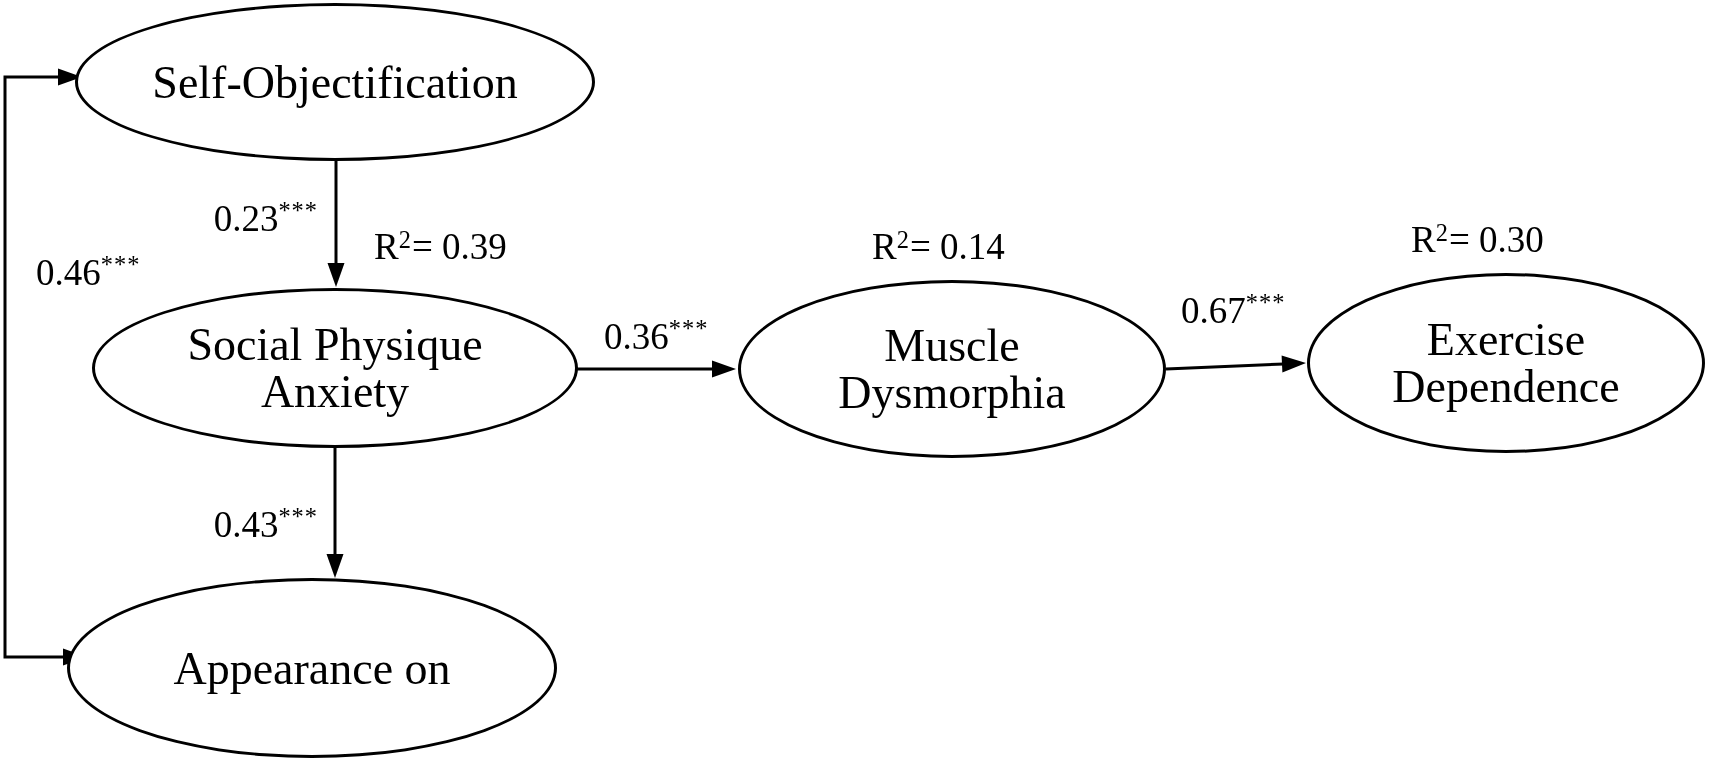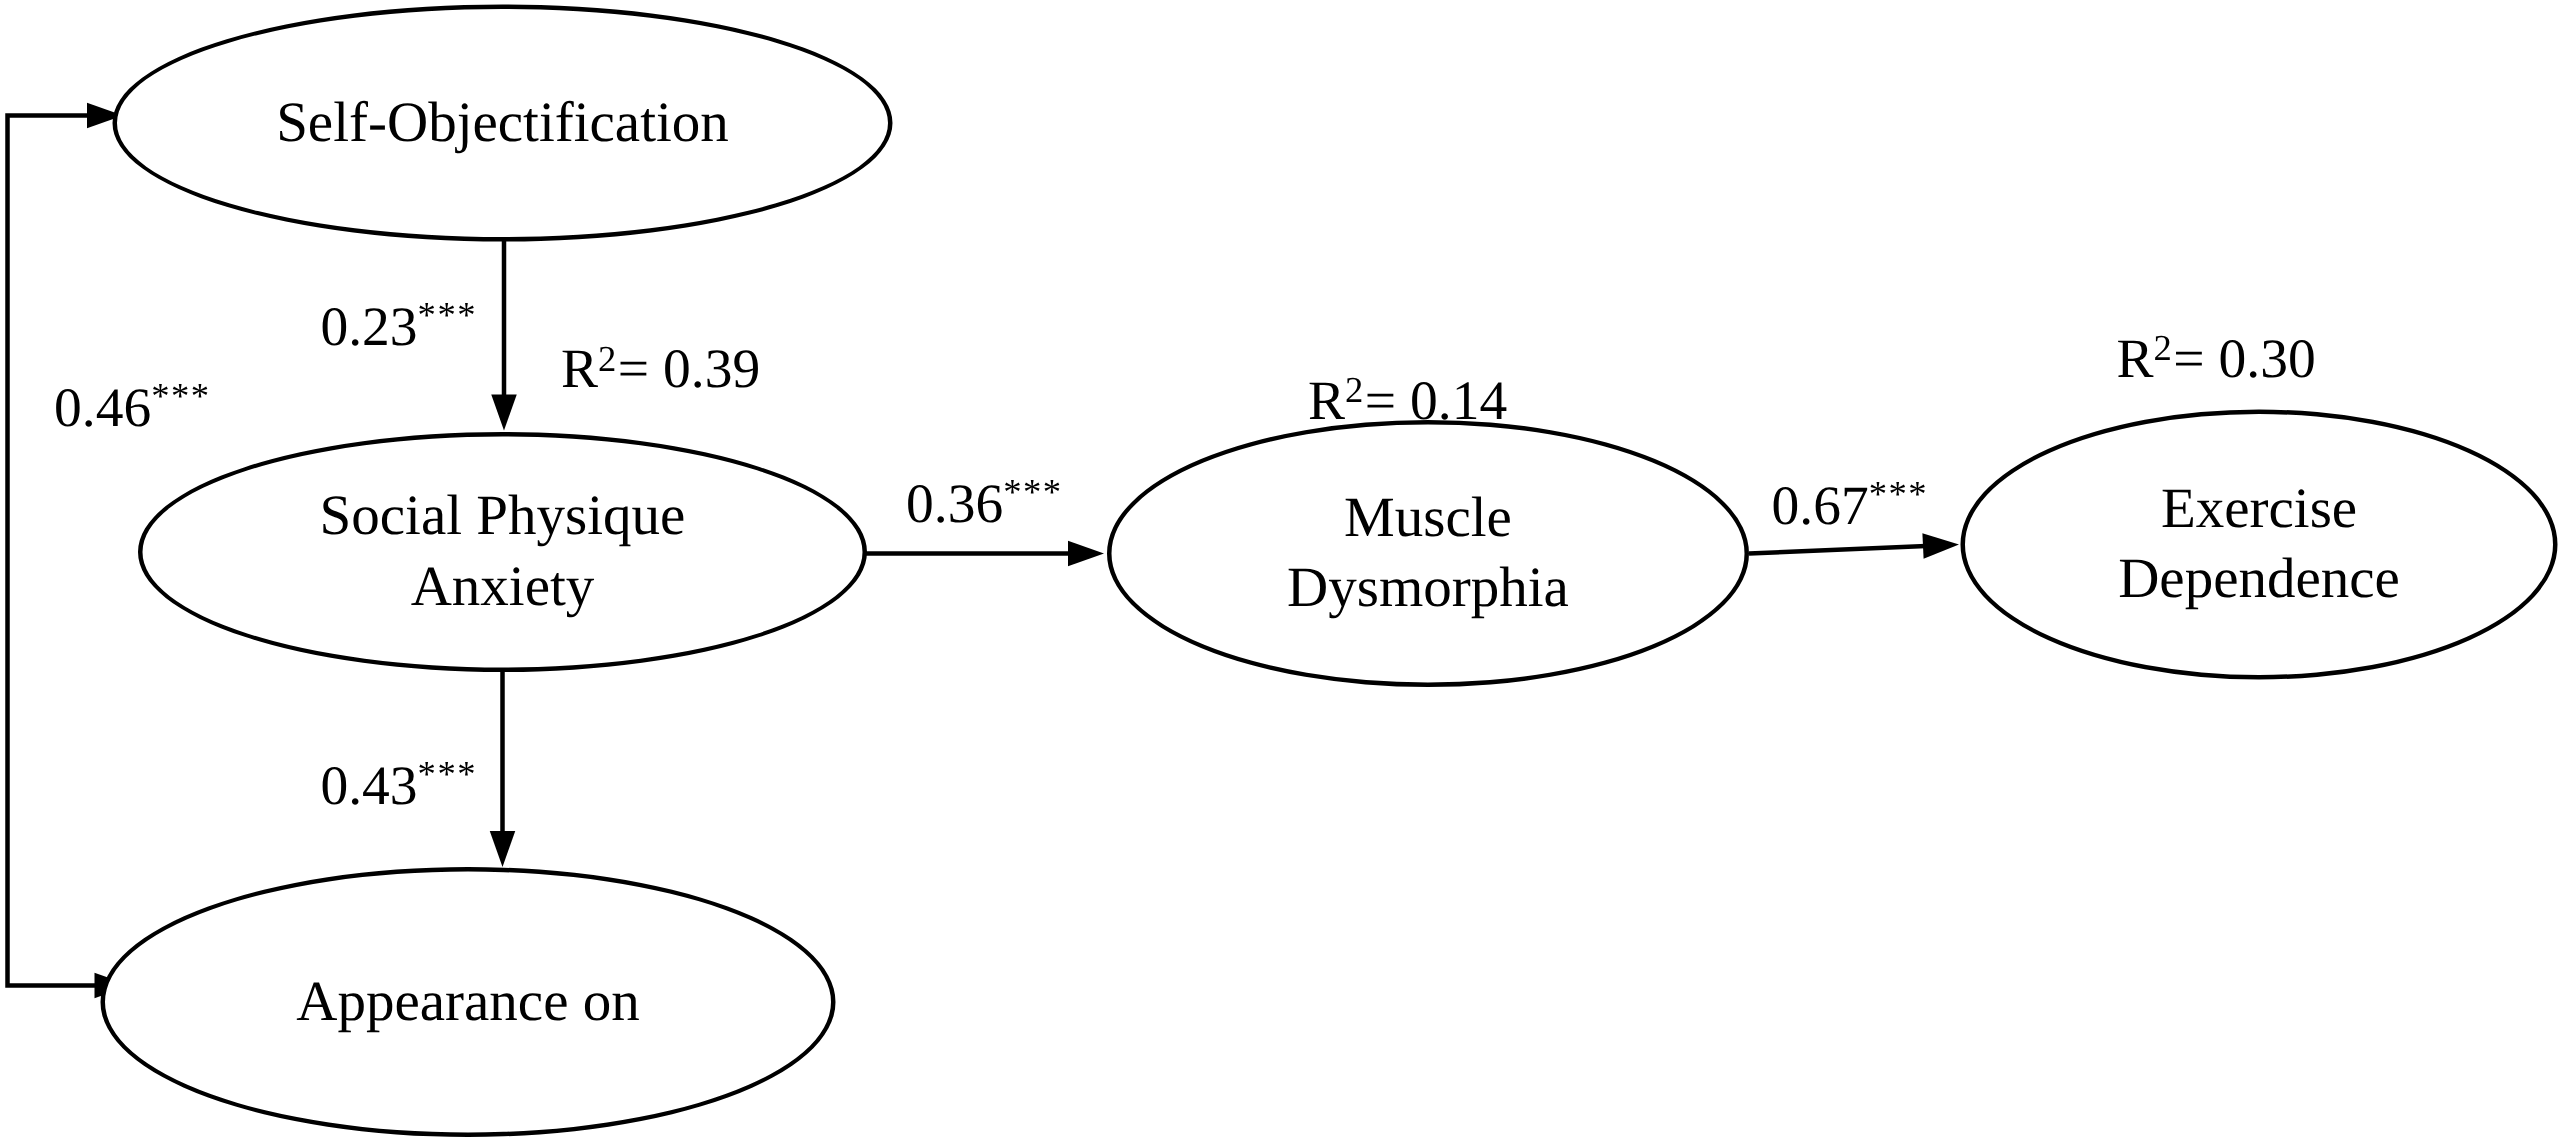--- a/index.html
+++ b/index.html
@@ -35,21 +35,21 @@
   .node {
     position: absolute;
     border: 3px solid #000000;
     border-radius: 50%;
     background: #ffffff;
     display: flex;
     flex-direction: column;
     align-items: center;
     justify-content: center;
     text-align: center;
-    font-size: 38px;
+    font-size: 46px;
     line-height: 47px;
     box-sizing: border-box;
   }
   .node span { display: block; white-space: nowrap; }
   .node-so  { left: 75px;   top: 3px;   width: 520px; height: 158px; }
   .node-spa { left: 92px;   top: 288px; width: 486px; height: 160px; }
   .node-cpa { left: 67px;   top: 578px; width: 490px; height: 180px; }
   .node-md  { left: 738px;  top: 280px; width: 428px; height: 178px; }
   .node-ed  { left: 1307px; top: 273px; width: 398px; height: 180px; }
   .lbl {
@@ -61,30 +61,30 @@
   .lbl sup {
     font-size: 0.66em;
     vertical-align: baseline;
     position: relative;
     top: -0.5em;
     letter-spacing: 1px;
   }
   .lbl-034 { right: 1395px; top: 200px; }
   .lbl-043 { right: 1395px; top: 506px; }
   .lbl-036 { left: 604px;  top: 318px; }
-  .lbl-067 { left: 1181px; top: 319px; }
+  .lbl-067 { left: 1181px; top: 292px; }
   .lbl-046 { left: 36px;   top: 254px; }
   .r2 sup {
     font-size: 0.66em;
     vertical-align: baseline;
     position: relative;
     top: -0.45em;
   }
   .r2-spa { left: 374px;  top: 228px; }
-  .r2-md  { left: 872px;  top: 228px; margin-top: 21px; }
+  .r2-md  { left: 872px;  top: 228px; }
   .r2-ed  { left: 1411px; top: 221px; }
 </style>
 </head>
 <body>
 
 <div class="canvas">
 
   <svg class="edges" viewBox="0 0 1713 763" xmlns="http://www.w3.org/2000/svg">
 
     <path d="M 60 77 L 5 77 L 5 657 L 65 657"></path>

